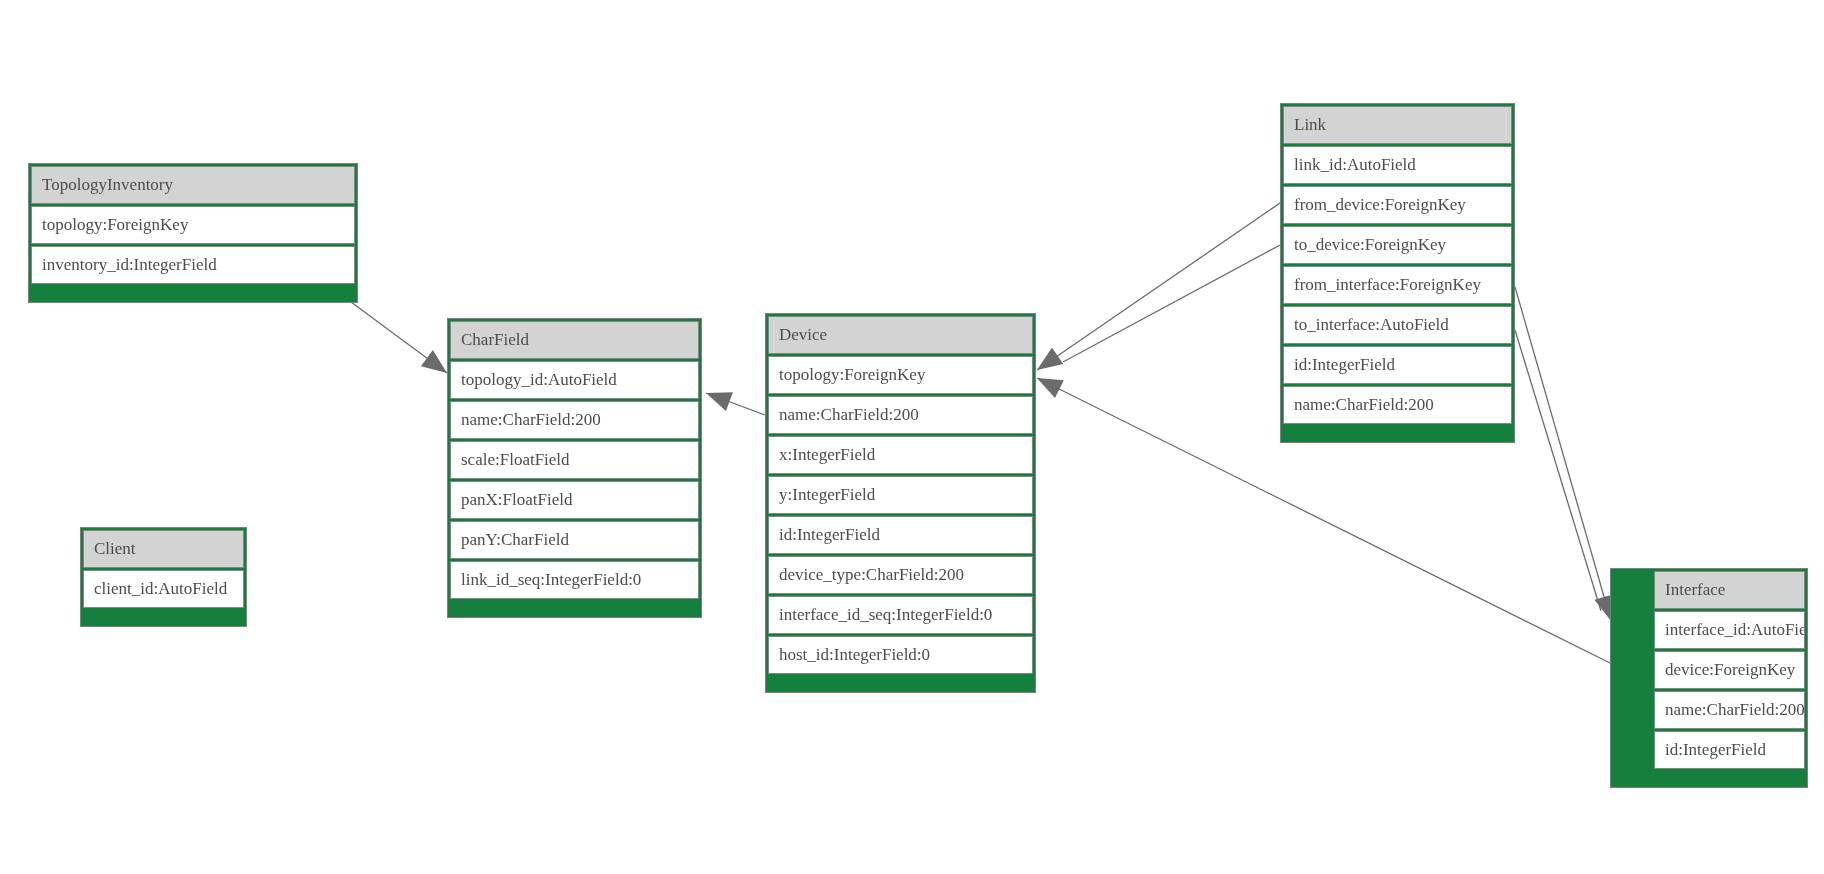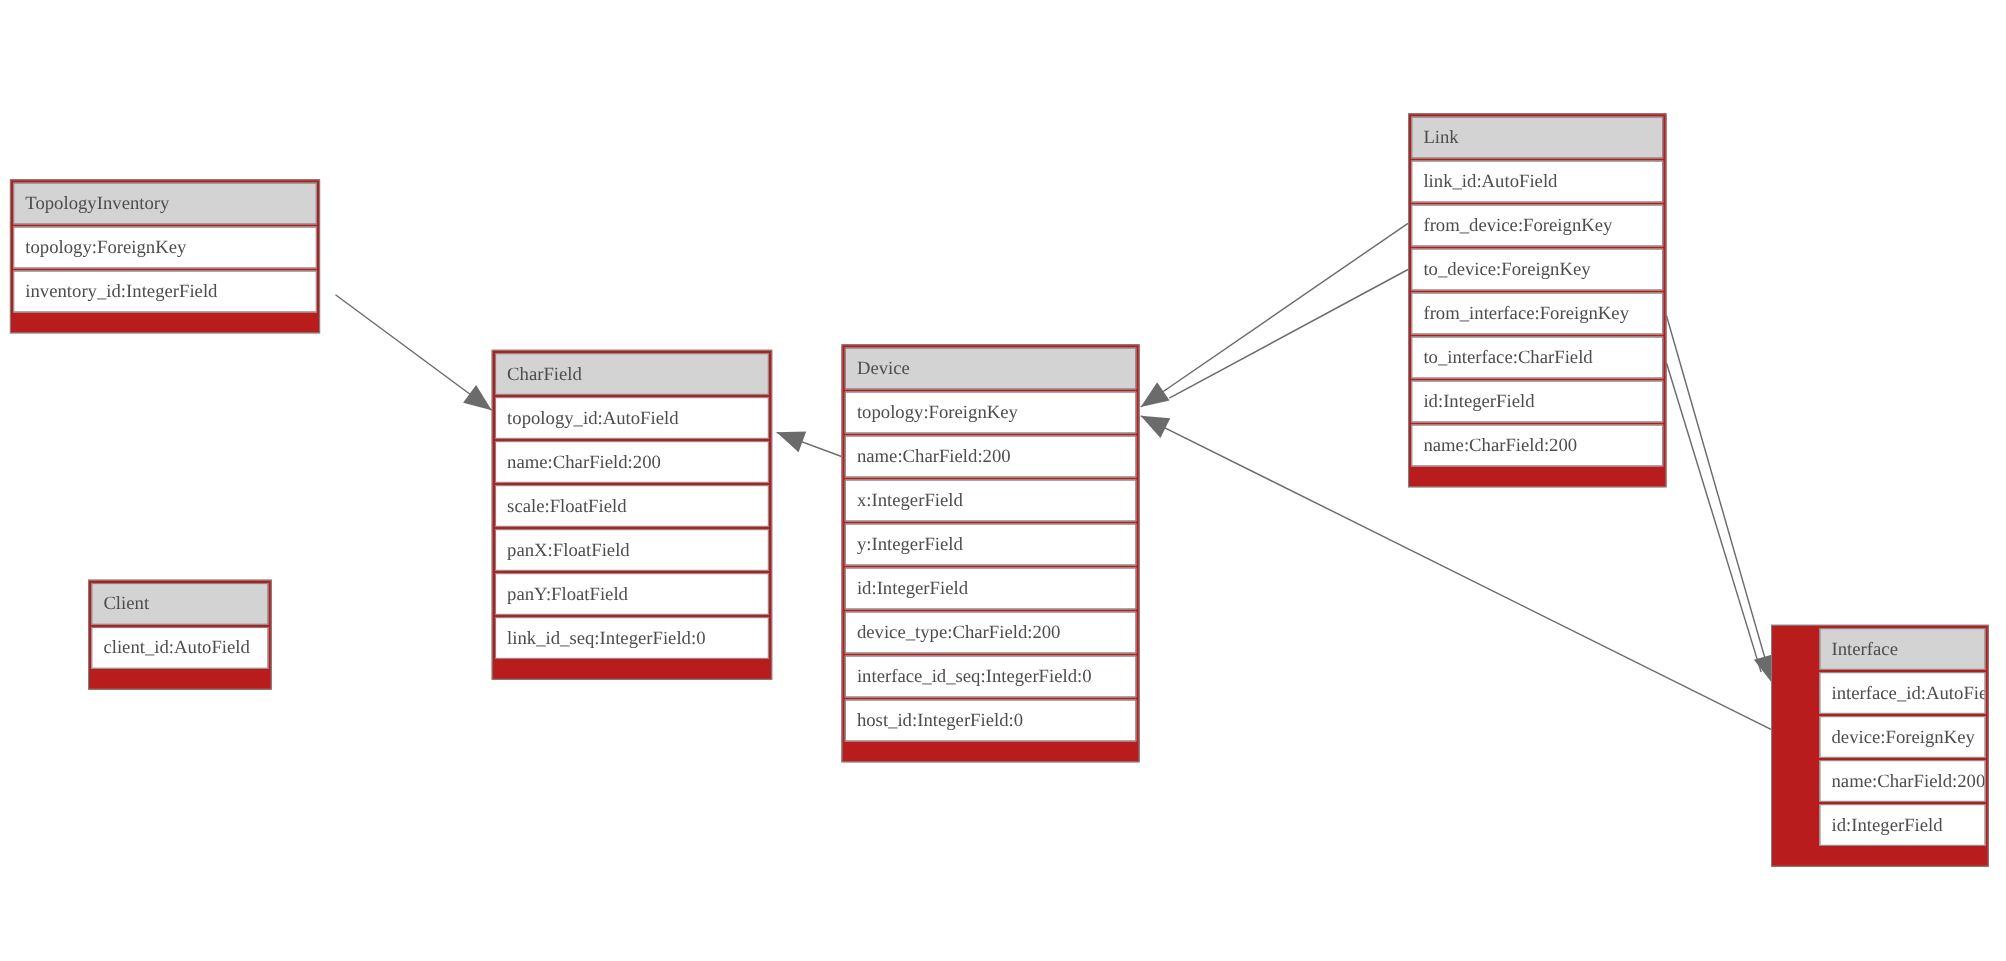--- a/index.html
+++ b/index.html
@@ -6,21 +6,21 @@
   #canvas{
     position:relative;
     width:1824px;height:874px;
     background:#ffffff;
     font-family:"Liberation Serif", serif;
     overflow:hidden;
   }
   #edges{position:absolute;left:0;top:0;width:1824px;height:874px;}
   .entity{
     position:absolute;
-    background:#b91c1c;
+    background:#15803d;
     border:1px solid #7f7f7f;
     padding:2px;
     box-sizing:border-box;
   }
   .cell{
     border:1px solid #848484;
     height:36px;
     line-height:36px;
     padding-left:10px;
     margin-bottom:2px;
@@ -53,33 +53,33 @@
 
     <line x1="1280" y1="245" x2="1063" y2="362" stroke="#6b6b6b" stroke-width="1.3"></line>
 
     <line x1="1610" y1="663" x2="1037" y2="378" stroke="#6b6b6b" stroke-width="1.3" marker-end="url(#arw)"></line>
 
     <line x1="1515" y1="287" x2="1611" y2="621" stroke="#6b6b6b" stroke-width="1.3" marker-end="url(#arw)"></line>
 
     <line x1="1515" y1="330" x2="1601" y2="611" stroke="#6b6b6b" stroke-width="1.3"></line>
   </svg>
 
-  <div class="entity" style="left:9px;top:163px;width:282px;">
+  <div class="entity" style="left:28px;top:163px;width:330px;">
     <div class="cell hdr">TopologyInventory</div>
     <div class="cell">topology:ForeignKey</div>
     <div class="cell">inventory_id:IntegerField</div>
   </div>
 
   <div class="entity" style="left:447px;top:318px;width:255px;">
     <div class="cell hdr">CharField</div>
     <div class="cell">topology_id:AutoField</div>
     <div class="cell">name:CharField:200</div>
     <div class="cell">scale:FloatField</div>
     <div class="cell">panX:FloatField</div>
-    <div class="cell">panY:FloatField</div>
+    <div class="cell">panY:CharField</div>
     <div class="cell">link_id_seq:IntegerField:0</div>
   </div>
 
   <div class="entity" style="left:80px;top:527px;width:167px;">
     <div class="cell hdr">Client</div>
     <div class="cell">client_id:AutoField</div>
   </div>
 
   <div class="entity" style="left:765px;top:313px;width:271px;">
     <div class="cell hdr">Device</div>
@@ -92,21 +92,21 @@
     <div class="cell">interface_id_seq:IntegerField:0</div>
     <div class="cell">host_id:IntegerField:0</div>
   </div>
 
   <div class="entity" style="left:1280px;top:103px;width:235px;">
     <div class="cell hdr">Link</div>
     <div class="cell">link_id:AutoField</div>
     <div class="cell">from_device:ForeignKey</div>
     <div class="cell">to_device:ForeignKey</div>
     <div class="cell">from_interface:ForeignKey</div>
-    <div class="cell">to_interface:CharField</div>
+    <div class="cell">to_interface:AutoField</div>
     <div class="cell">id:IntegerField</div>
     <div class="cell">name:CharField:200</div>
   </div>
 
   <div class="entity" style="left:1610px;top:568px;width:198px;padding-left:43px;">
     <div class="cell hdr">Interface</div>
     <div class="cell">interface_id:AutoField</div>
     <div class="cell">device:ForeignKey</div>
     <div class="cell">name:CharField:200</div>
     <div class="cell">id:IntegerField</div>

